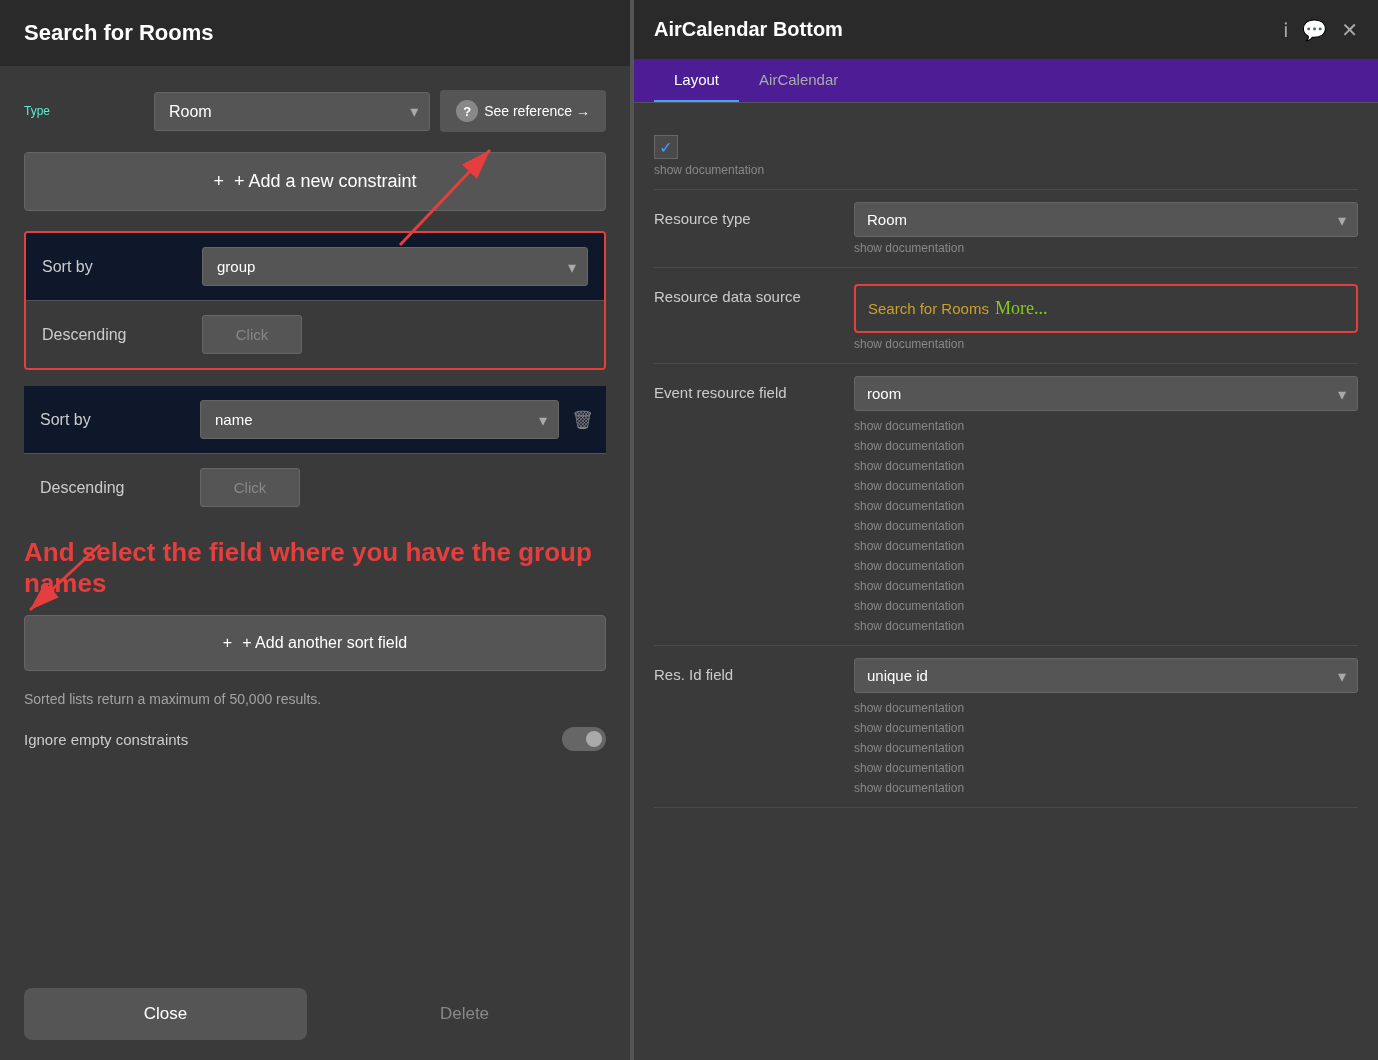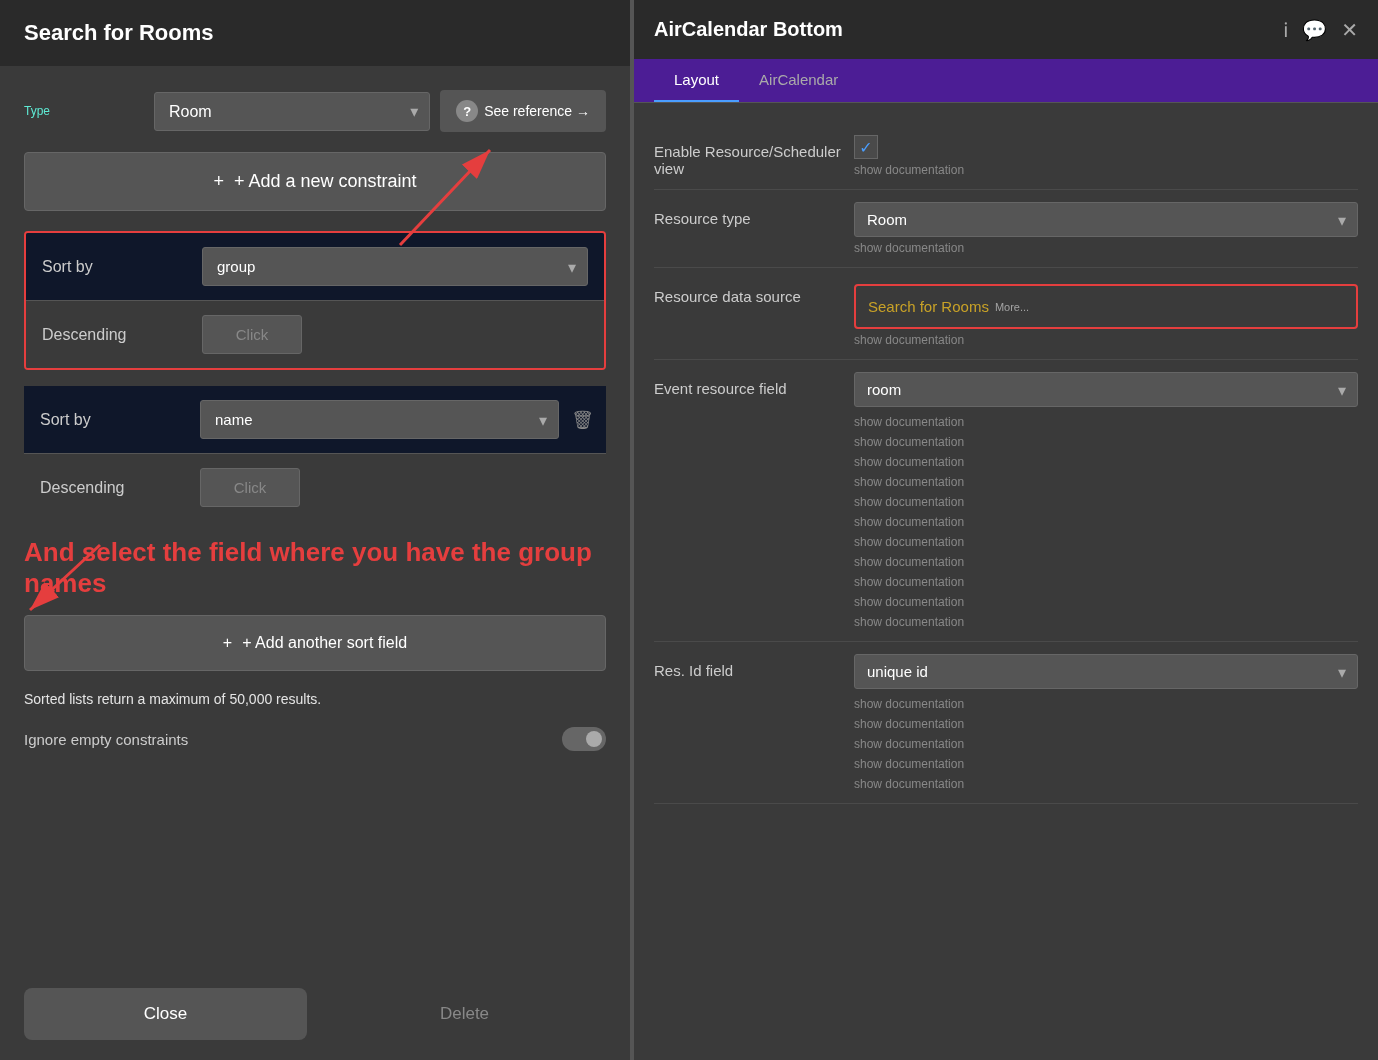--- a/index.html
+++ b/index.html
@@ -197,21 +197,21 @@
       cursor: pointer;
       border-radius: 4px;
       display: flex;
       align-items: center;
       justify-content: center;
       gap: 10px;
       margin-bottom: 20px;
     }
 
     .sorted-note {
-      color: #e5e5e5;
+      color: #a3a3a3;
       font-size: 14px;
       margin-bottom: 20px;
     }
 
     .ignore-row {
       display: flex;
       align-items: center;
       justify-content: space-between;
       margin-bottom: 30px;
     }
@@ -400,23 +400,24 @@
       gap: 6px;
     }
 
     .ds-link {
       color: #c9a227;
       font-size: 15px;
       cursor: pointer;
     }
 
     .ds-more {
-      color: #a3a3a3;
-      font-size: 11px;
-      cursor: pointer;
+      color: #84cc16;
+      font-size: 18px;
+      cursor: pointer;
+      font-family: Liberation Serif, serif;
     }
 
     .multi-show-docs {
       display: flex;
       flex-direction: column;
       gap: 2px;
       padding-top: 4px;
     }
 
     .divider {
@@ -553,21 +554,20 @@
       <span>Layout</span>
     </div>
     <div class="tab">
       <span>AirCalendar</span>
     </div>
   </div>
 
   <div class="right-body">
 
     <div class="config-row">
-      <span class="config-label">Enable Resource/Scheduler view</span>
       <div class="config-value">
         <div class="checkbox-checked">✓</div>
         <span class="show-doc">show documentation</span>
       </div>
     </div>
 
     <div class="config-row">
       <span class="config-label">Resource type</span>
       <div class="config-value">
         <div class="config-select-wrapper">

